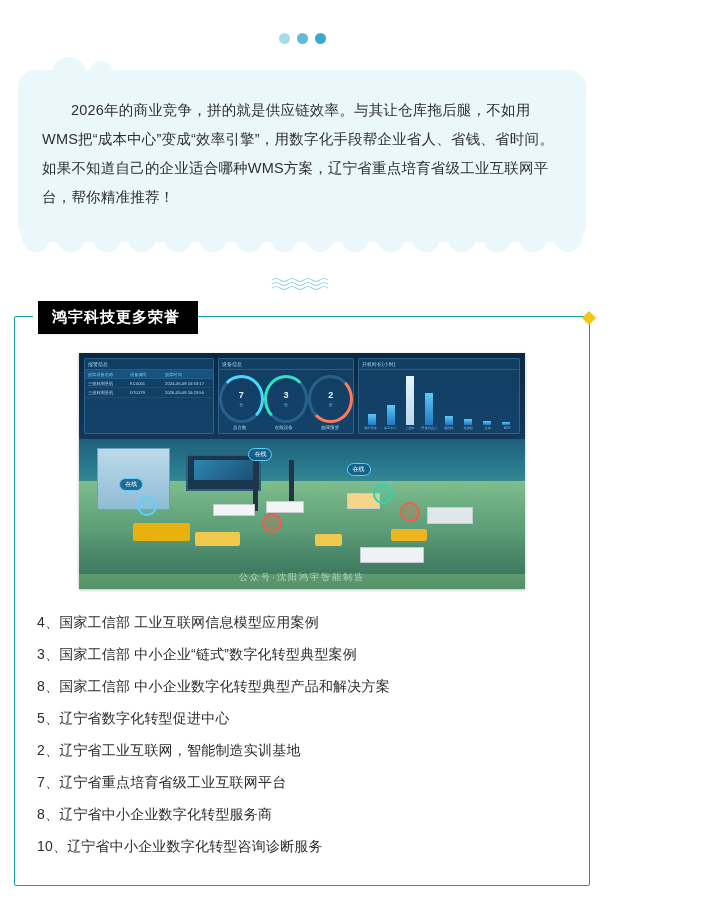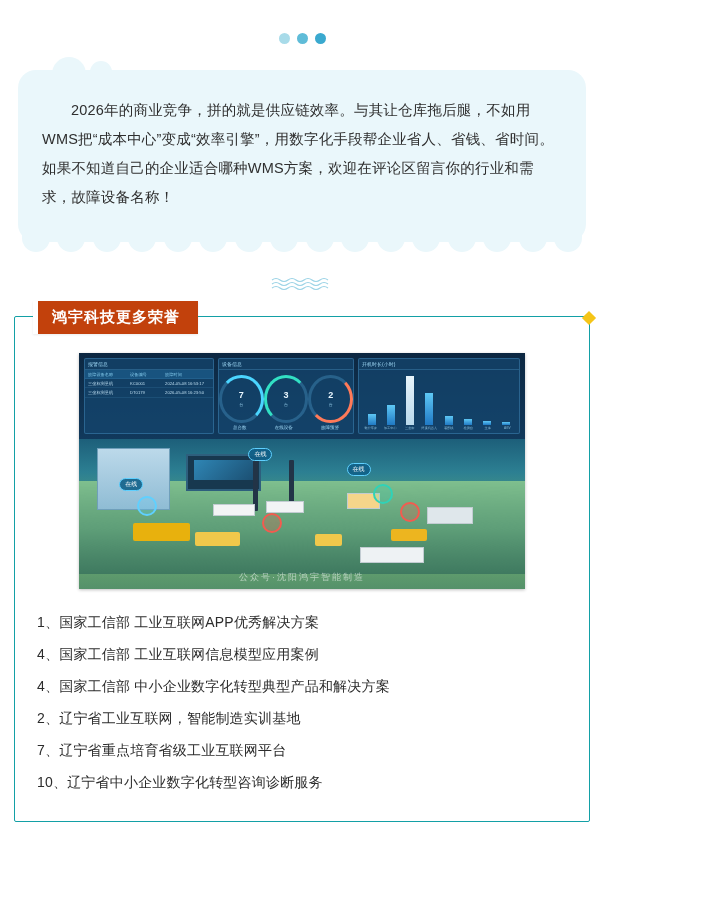--- a/index.html
+++ b/index.html
@@ -104,21 +104,21 @@
     margin: 24px 14px 0 14px;
     border: 1px solid #13a0a6;
     border-radius: 2px;
     position: relative;
     padding: 34px 16px 22px 16px;
   }
   .honor-title {
     position: absolute;
     top: -16px;
     left: 18px;
-    background: #c2410c;
+    background: #000000;
     color: #ffffff;
     font-size: 15px;
     font-weight: bold;
     letter-spacing: 1px;
     padding: 7px 18px 7px 14px;
     border-left: 5px solid #ffffff;
     box-shadow: 0 1px 2px rgba(0,0,0,0.08);
   }
   .honor-marker {
     position: absolute;
@@ -351,21 +351,21 @@
 
   <div class="dots">
     <span class="dot d1"></span>
     <span class="dot d2"></span>
     <span class="dot d3"></span>
   </div>
 
   <div class="cloud-wrap">
     <div class="cloud">
       <p class="first">2026年的商业竞争，拼的就是供应链效率。与其让仓库拖后腿，不如用WMS把“成本中心”变成“效率引擎”，用数字化手段帮企业省人、省钱、省时间。</p>
-      <p>如果不知道自己的企业适合哪种WMS方案，欢迎在评论区留言你的行业和需求，故障设备名称！</p>
+      <p>如果不知道自己的企业适合哪种WMS方案，辽宁省重点培育省级工业互联网平台，帮你精准推荐！</p>
       <span class="scallop-bottom">
         <i></i>
           <i></i>
           <i></i>
           <i></i>
           <i></i>
           <i></i>
           <i></i>
           <i></i>
           <i></i>
@@ -484,22 +484,24 @@
         <div class="ring r3"></div>
         <div class="ring r4"></div>
         <div class="tag t1">在线</div>
         <div class="tag t2">在线</div>
         <div class="tag t3">在线</div>
         <div class="watermark">公众号·沈阳鸿宇智能制造</div>
       </div>
     </div>
 
     <ul class="honor-list">
-      <li>1、国家工信部 工业互联网APP优秀解决方案</li>
       <li>4、国家工信部 工业互联网信息模型应用案例</li>
-      <li>4、国家工信部 中小企业数字化转型典型产品和解决方案</li>
+      <li>3、国家工信部 中小企业“链式”数字化转型典型案例</li>
+      <li>8、国家工信部 中小企业数字化转型典型产品和解决方案</li>
+      <li>5、辽宁省数字化转型促进中心</li>
       <li>2、辽宁省工业互联网，智能制造实训基地</li>
       <li>7、辽宁省重点培育省级工业互联网平台</li>
+      <li>8、辽宁省中小企业数字化转型服务商</li>
       <li>10、辽宁省中小企业数字化转型咨询诊断服务</li>
     </ul>
   </div>
 
 </div>
 
 </body></html>

